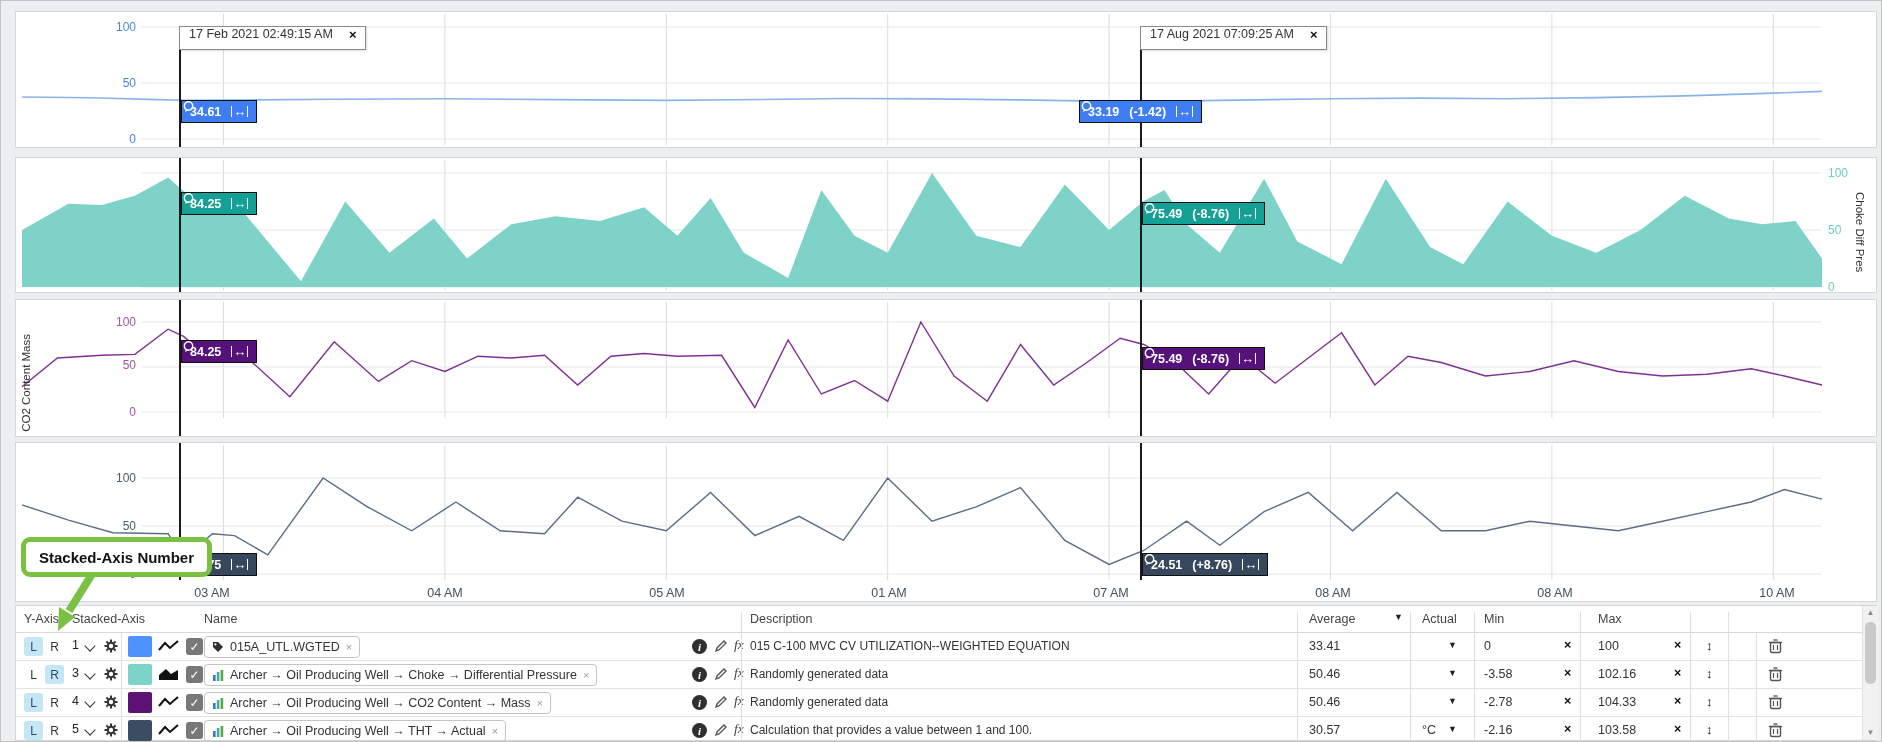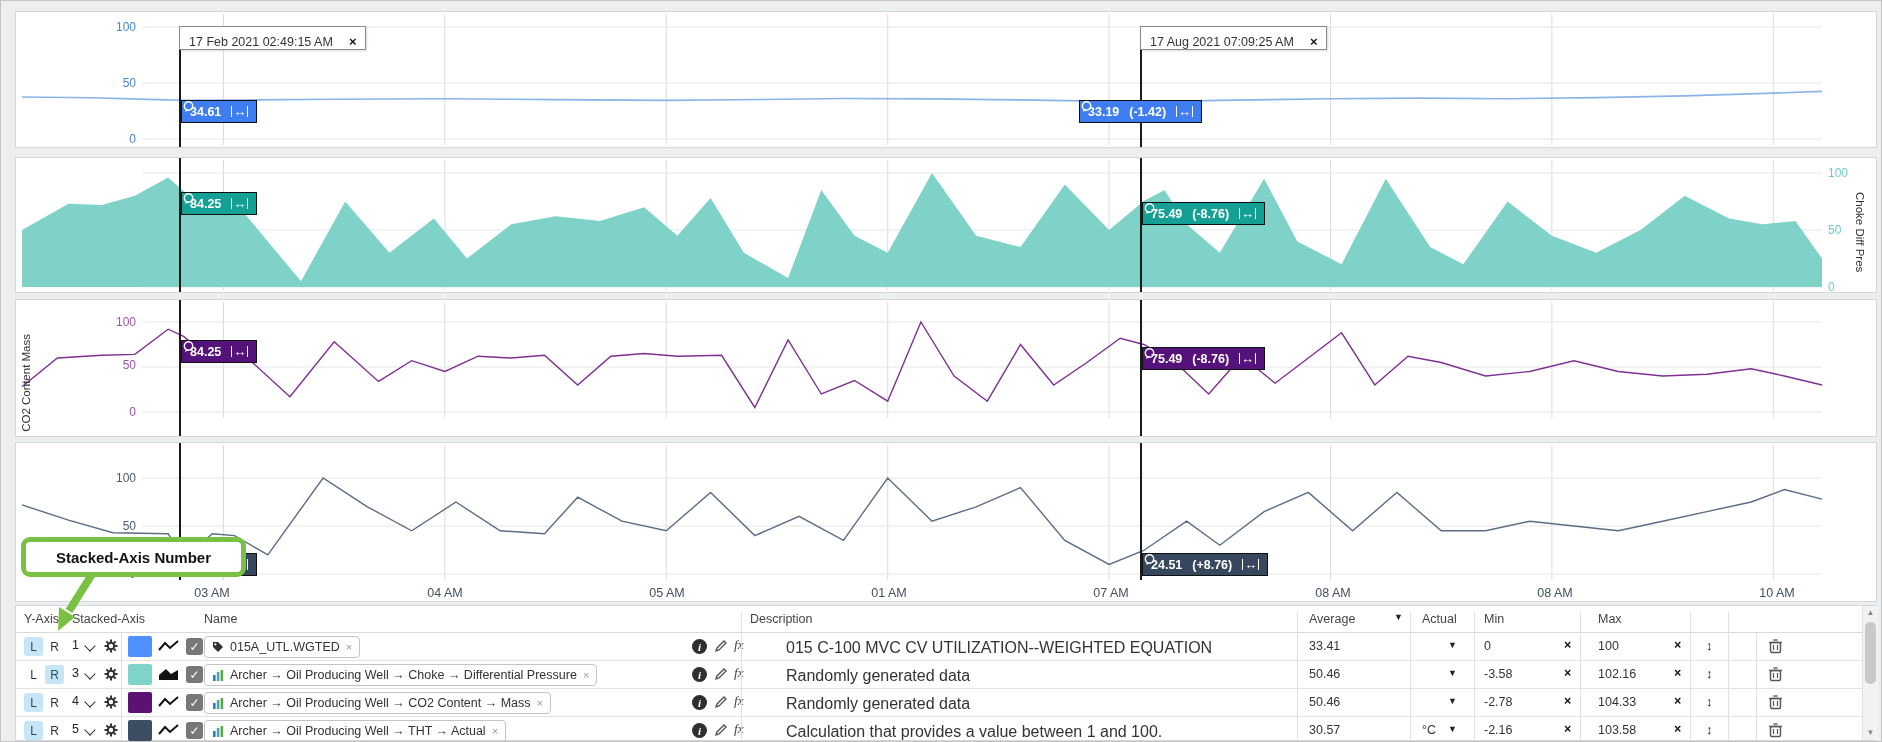--- a/index.html
+++ b/index.html
@@ -16,52 +16,52 @@
   .t-blue{color:#4a86d8;}
   .t-teal{color:#6fcdc3;}
   .t-purple{color:#9e56a5;}
   .t-slate{color:#4a5a70;}
   .axis-title{position:absolute;font-size:11.5px;color:#333;}
   .axis-title.right{left:1838px;top:34px;writing-mode:vertical-rl;}
   .axis-title.left{left:4px;top:34px;writing-mode:vertical-rl;transform:rotate(180deg);}
   .cursor-line{position:absolute;width:1.5px;background:#1b1b1b;}
   .cur1{left:163px;}
   .cur2{left:1124px;}
-  .datebox{position:absolute;top:14px;height:22px;background:#fff;border:1px solid #8a8a8a;box-shadow:1px 1px 2px rgba(0,0,0,.15);display:flex;align-items:flex-end;padding:0 9px;font-size:12.5px;color:#333;white-space:nowrap;z-index:5;}
+  .datebox{position:absolute;top:14px;height:22px;background:#fff;border:1px solid #8a8a8a;box-shadow:1px 1px 2px rgba(0,0,0,.15);display:flex;align-items:flex-start;padding:0 9px;font-size:12.5px;color:#333;white-space:nowrap;z-index:5;}
   .datebox .x{margin-left:16px;font-weight:bold;color:#111;font-size:13px;cursor:pointer;}
   .badge{position:absolute;height:21px;border:1.5px solid #101010;display:flex;align-items:center;gap:10px;padding:0 8px;color:#fff;font-size:12.5px;font-weight:bold;white-space:nowrap;z-index:4;}
   .badge .ic{display:flex;align-items:center;gap:5px;font-weight:normal;}
   .badge .lr{border-left:1.5px solid #fff;border-right:1.5px solid #fff;padding:0 1px;line-height:11px;font-size:13px;}
   .b-blue{background:#3f7df2;}
   .b-teal{background:#14a095;}
   .b-purple{background:#55127b;}
   .b-slate{background:#36475e;}
   .timelabel{position:absolute;top:143px;width:60px;text-align:center;font-size:12.5px;color:#41505f;}
   
-  .callout{position:absolute;left:20px;top:536px;height:30px;background:#fff;border:5px solid #7ac143;border-radius:9px;display:flex;align-items:center;padding:0 30px;font-size:15px;font-weight:bold;color:#111;z-index:60;white-space:nowrap;}
+  .callout{position:absolute;left:20px;top:536px;height:30px;background:#fff;border:5px solid #7ac143;border-radius:9px;display:flex;align-items:center;padding:0 13px;font-size:15px;font-weight:bold;color:#111;z-index:60;white-space:nowrap;}
   .arrow-svg{position:absolute;left:30px;top:558px;z-index:55;}
   
   .tablewrap{position:absolute;left:14px;top:604px;width:1862px;height:136px;background:#fff;border:1px solid #d2d7db;box-sizing:border-box;font-size:12.5px;color:#333;}
   .thead{position:relative;height:26px;border-bottom:1px solid #d9d9d9;color:#444;}
   .thead span{position:absolute;top:6px;}
   .trow{position:relative;height:27px;border-bottom:1px solid #e3e3e3;}
   .lrbtn{position:absolute;top:4px;width:19px;height:19px;border-radius:3px;display:flex;align-items:center;justify-content:center;font-size:12px;color:#333;cursor:pointer;}
   .lrbtn.active{background:#c6e6f5;color:#20506e;}
   .stacknum{position:absolute;left:56px;top:5px;font-size:12.5px;color:#222;}
   .chev{position:absolute;left:70px;top:9px;width:7px;height:7px;border-right:1.6px solid #333;border-bottom:1.6px solid #333;transform:rotate(45deg);cursor:pointer;}
   .gear{position:absolute;left:88px;top:6px;cursor:pointer;}
   .swatch{position:absolute;left:112px;top:3px;width:24px;height:21px;border-radius:2px;cursor:pointer;}
   .styleic{position:absolute;left:142px;top:5px;cursor:pointer;}
   .checkbox{position:absolute;left:170px;top:5px;width:17px;height:17px;background:#787878;border-radius:3px;color:#fff;font-size:12px;display:flex;align-items:center;justify-content:center;cursor:pointer;}
   .pill{position:absolute;left:188px;top:3px;height:20px;border:1px solid #c4c4c4;border-radius:4px;display:flex;align-items:center;gap:6px;padding:0 7px;white-space:nowrap;cursor:pointer;}
   .pill .px{color:#999;font-size:11px;}
   .infoic{position:absolute;left:676px;top:6px;width:15px;height:15px;border-radius:50%;background:#2f2f2f;color:#fff;font-size:11px;font-weight:bold;display:flex;align-items:center;justify-content:center;font-family:"Liberation Serif",serif;font-style:italic;cursor:pointer;}
   .pencil{position:absolute;left:698px;top:6px;cursor:pointer;}
   .fx{position:absolute;left:718px;top:4px;font-family:"Liberation Serif",serif;font-style:italic;font-size:13.5px;color:#444;cursor:pointer;}
-  .desc{position:absolute;left:734px;top:6px;color:#333;font-size:16px;white-space:nowrap;margin-left:36px;}
+  .desc{position:absolute;left:734px;top:6px;color:#333;font-size:12px;white-space:nowrap;}
   .avg{position:absolute;left:1293px;top:6px;}
   .units{position:absolute;left:1406px;top:6px;}
   .udrop{position:absolute;left:1432px;top:7px;font-size:9px;color:#222;cursor:pointer;}
   .minv{position:absolute;left:1468px;top:6px;}
   .minx{position:absolute;left:1548px;top:5px;font-weight:bold;color:#111;cursor:pointer;}
   .maxv{position:absolute;left:1582px;top:6px;}
   .maxx{position:absolute;left:1658px;top:5px;font-weight:bold;color:#111;cursor:pointer;}
   .ud{position:absolute;left:1690px;top:5px;font-weight:bold;color:#111;font-size:13px;cursor:pointer;}
   .trash{position:absolute;left:1752px;top:5px;cursor:pointer;}
   .vline{position:absolute;top:0;height:27px;width:1px;background:#e0e0e0;}

